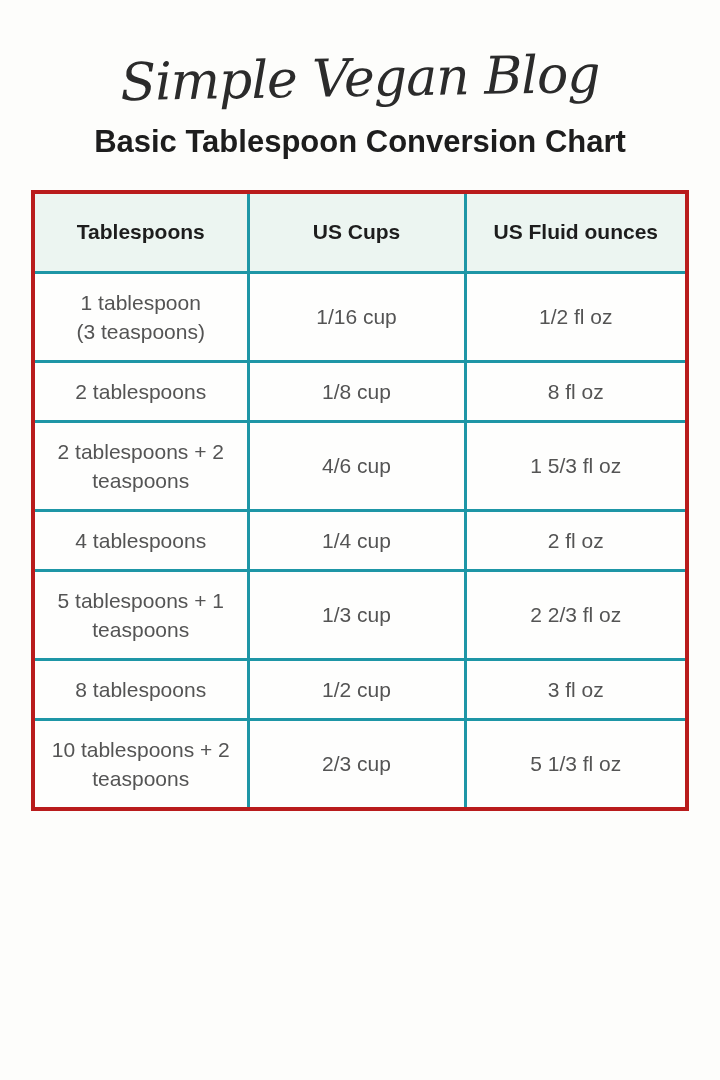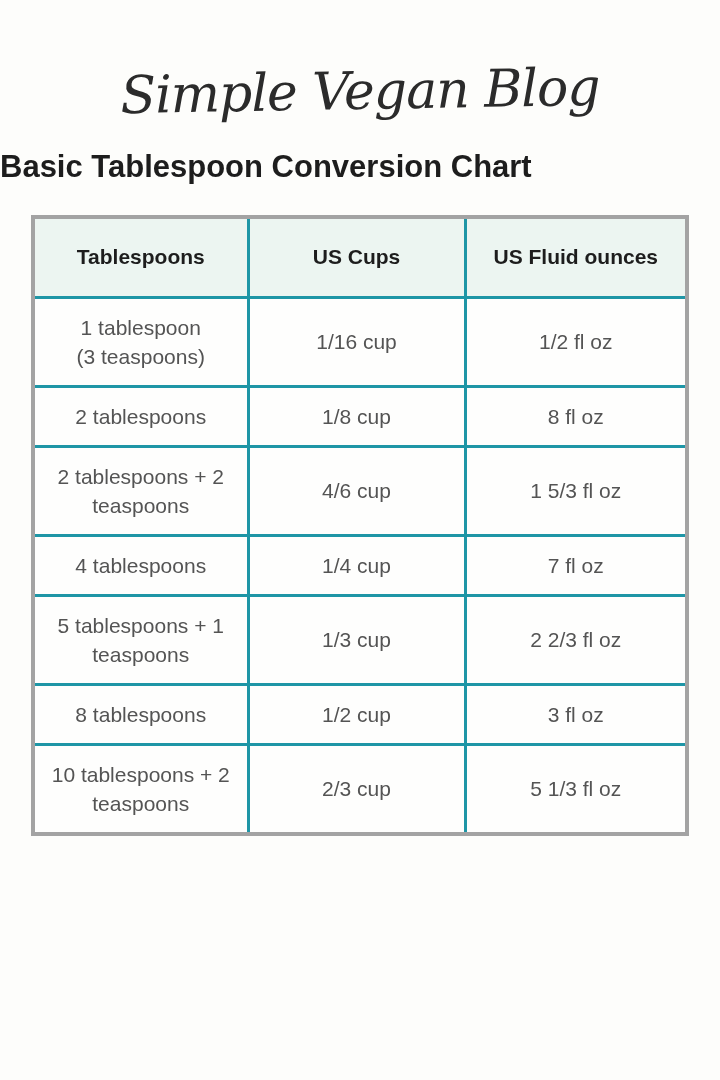--- a/index.html
+++ b/index.html
@@ -10,46 +10,47 @@
     width: 720px;
     height: 1080px;
     background: #fdfdfb;
     font-family: "Liberation Sans", sans-serif;
     overflow: hidden;
   }
   .page {
     width: 720px;
     height: 1048px;
     box-sizing: border-box;
-    padding-top: 47px;
+    padding-top: 34px;
   }
   .logo {
     text-align: center;
     font-family: "DejaVu Serif", serif;
     font-style: italic;
     font-size: 52px;
     line-height: 88px;
     height: 88px;
     color: #2b2b2b;
     letter-spacing: -1px;
     transform: rotate(-1deg);
   }
   .title {
+    text-align: center;
     font-size: 31px;
     font-weight: 700;
     color: #1d1d1d;
-    margin-top: 14px;
+    margin-top: 2px;
     letter-spacing: 0px;
   }
   table.conv {
     margin: 30px auto 0 auto;
     width: 654px;
     border-collapse: collapse;
     table-layout: fixed;
-    border: 4px solid #a3a3a3;
+    border: 4px solid #b91c1c;
     background: #fefefd;
   }
   table.conv col.c1 { width: 215px; }
   table.conv col.c2 { width: 217px; }
   table.conv col.c3 { width: 222px; }
   table.conv th, table.conv td {
     border: 3px solid #1e96a6;
     text-align: center;
     vertical-align: middle;
     padding: 14px 8px;
@@ -111,21 +112,21 @@
       </tr>
       <tr>
         <td>2 tablespoons + 2
 teaspoons</td>
         <td>4/6 cup</td>
         <td>1 5/3 fl oz</td>
       </tr>
       <tr>
         <td>4 tablespoons</td>
         <td>1/4 cup</td>
-        <td>7 fl oz</td>
+        <td>2 fl oz</td>
       </tr>
       <tr>
         <td>5 tablespoons + 1
 teaspoons</td>
         <td>1/3 cup</td>
         <td>2 2/3 fl oz</td>
       </tr>
       <tr>
         <td>8 tablespoons</td>
         <td>1/2 cup</td>

